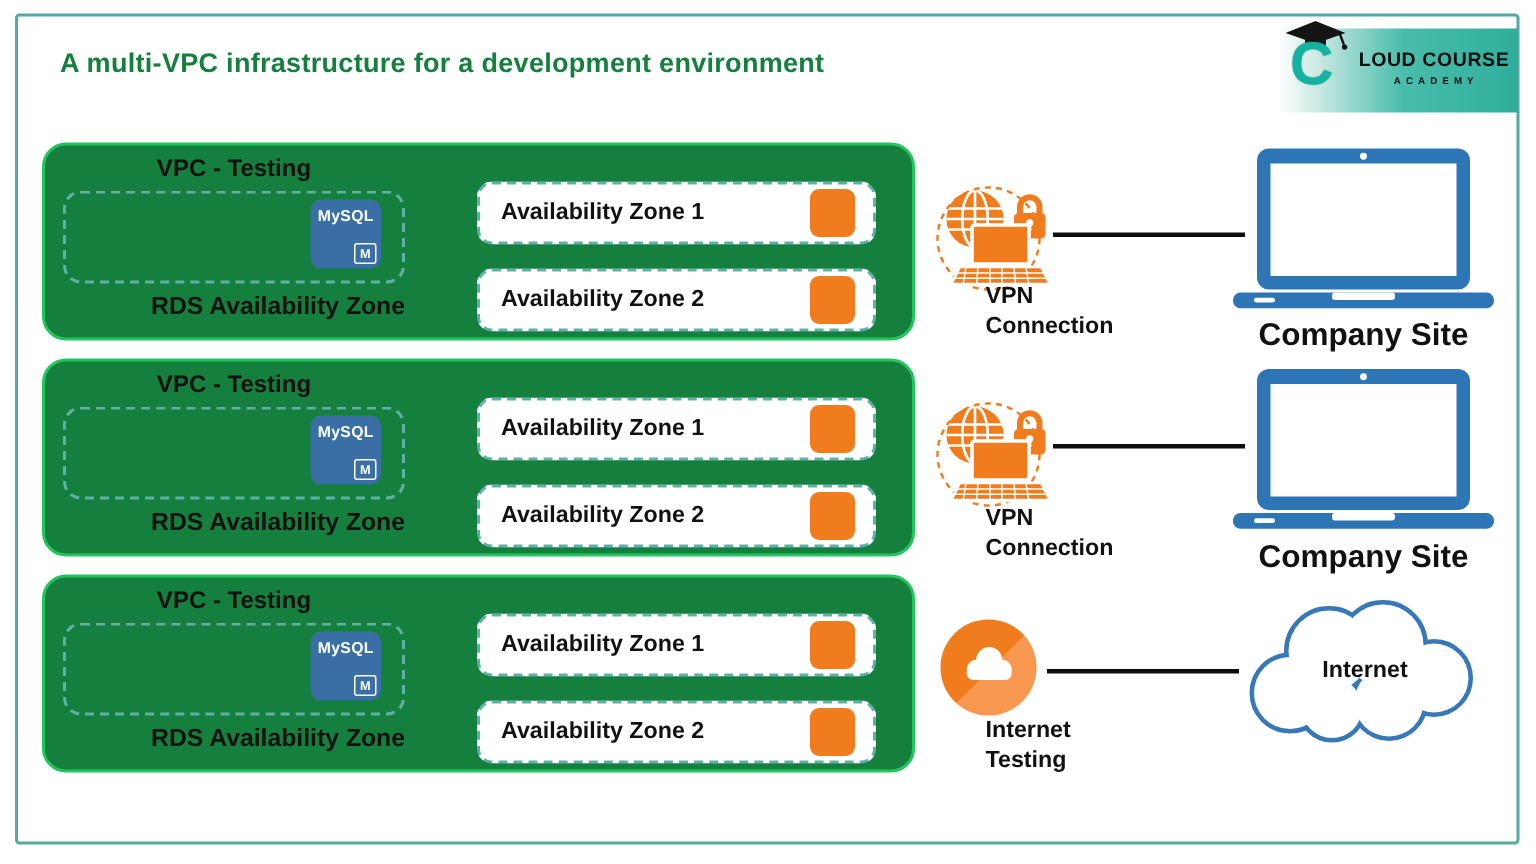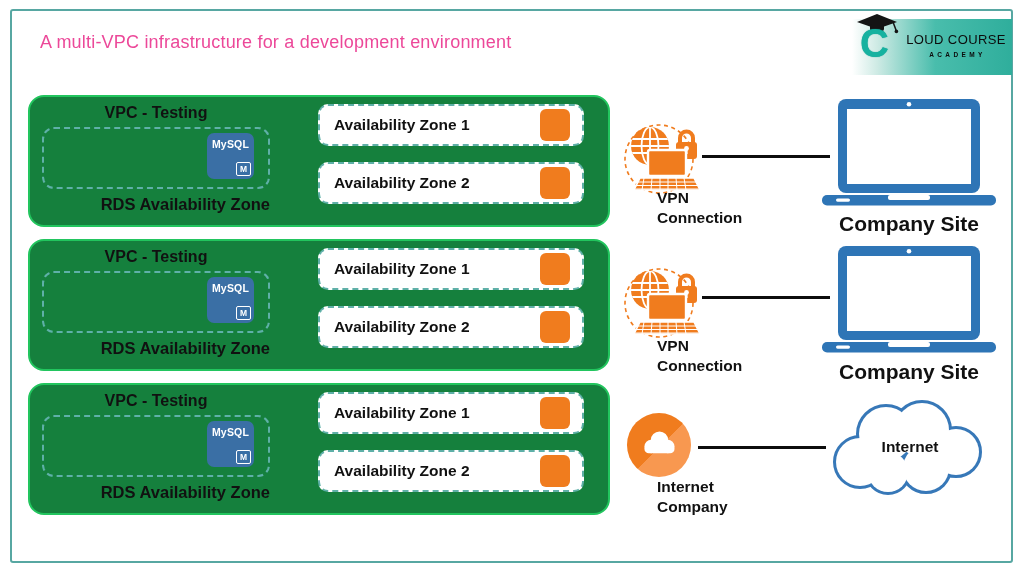--- a/index.html
+++ b/index.html
@@ -5,56 +5,56 @@
   html,body { margin:0; padding:0; background:#ffffff; }
   #canvas {
     position:relative; width:1024px; height:576px; background:#ffffff;
     font-family:"Liberation Sans", sans-serif; color:#111; overflow:hidden;
   }
   .frame {
     position:absolute; left:10px; top:9px; width:999px; height:550px;
     border:2.5px solid #57a7a2; border-radius:3px;
   }
   .page-title {
-    position:absolute; left:40px; top:32px; font-size:18px; font-weight:normal;
-    letter-spacing:0.2px; color:#ec4899; white-space:nowrap;
+    position:absolute; left:40px; top:32px; font-size:18px; font-weight:bold;
+    letter-spacing:0.2px; color:#15803d; white-space:nowrap;
   }
   
   .logo {
     position:absolute; left:852px; top:19px; width:160px; height:56px;
     background:linear-gradient(90deg,#ffffff 0%,#cdeae4 16%,#49bdac 52%,#2fae9c 100%);
   }
   .logo-cap { position:absolute; left:2px; top:-8px; width:46px; height:24px; }
   .logo-c {
     position:absolute; left:8px; top:4px; font-size:40px; font-weight:bold;
     color:#16b2a0; line-height:1; text-shadow:0 0 1px #0f9888;
   }
   .logo-text { position:absolute; left:52px; top:13px; width:104px; text-align:center; }
-  .logo-name { display:block; font-size:13px; font-weight:normal; letter-spacing:0.4px; color:#0c0c0c; white-space:nowrap; }
+  .logo-name { display:block; font-size:13px; font-weight:bold; letter-spacing:0.4px; color:#0c0c0c; white-space:nowrap; }
   .logo-sub  { display:block; font-size:6.5px; font-weight:bold; letter-spacing:3.4px; color:#0c0c0c; margin-top:4px; padding-left:3px; white-space:nowrap; }
   
   .vpc-block {
     position:absolute; left:28px; width:578px; height:128px; background:#15803d;
     border:2px solid #22c55e; border-radius:16px;
   }
   .vpc-left { position:absolute; left:12px; top:7px; width:228px; }
   .vpc-title { text-align:center; font-size:16px; font-weight:bold; white-space:nowrap; }
   .rds-box { position:relative; margin-top:5px; height:58px; border:2px dashed #5fb0a8; border-radius:12px; }
   .mysql-icon {
     position:absolute; right:14px; top:4px; width:47px; height:46px;
     background:#3a6fa5; border-radius:7px; color:#fff;
   }
   .mysql-label { display:block; text-align:center; font-size:10.5px; font-weight:bold; margin-top:5px; letter-spacing:0.2px; }
   .mysql-badge {
     position:absolute; right:3px; bottom:3px; width:13px; height:12px;
     border:1.5px solid #fff; border-radius:2px; background:#3a6fa5;
     font-size:8.5px; font-weight:bold; text-align:center; line-height:12px;
   }
   .rds-label { margin-top:6px; text-align:right; font-size:16.5px; font-weight:bold; white-space:nowrap; }
-  .vpc-right { position:absolute; left:288px; top:7px; width:266px; }
+  .vpc-right { position:absolute; left:288px; top:24px; width:266px; }
   .az-box {
     display:flex; align-items:center; height:38px; margin-bottom:16px;
     border:2px dashed #5fb0a8; border-radius:10px; padding:0 12px 0 14px; background:#fff;
   }
   .az-label { font-size:15.5px; font-weight:bold; white-space:nowrap; }
   .az-square { margin-left:auto; width:30px; height:32px; background:#f07c1e; border-radius:6px; }
   
   .conn-icon  { position:absolute; left:622px; width:84px; height:78px; }
   .ig-icon    { position:absolute; left:626px; top:412px; width:66px; height:66px; }
   .conn-label { position:absolute; left:628px; font-size:15.5px; font-weight:bold; line-height:1.28;margin-left:29px; }
@@ -271,21 +271,21 @@
       </linearGradient>
     </defs>
     <circle cx="34" cy="34" r="33" fill="url(#igGrad)"></circle>
     <circle cx="26" cy="35.5" r="7" fill="#ffffff"></circle>
     <circle cx="34.5" cy="29" r="9" fill="#ffffff"></circle>
     <circle cx="43" cy="35.5" r="7" fill="#ffffff"></circle>
     <rect x="19" y="33.5" width="31" height="9" rx="4.5" fill="#ffffff"></rect>
   </svg>
   <div class="conn-label" style="top:477px">
     <span>Internet</span><br>
-    <span>Company</span>
+    <span>Testing</span>
   </div>
   <div class="h-line" style="left:698px; top:446px; width:128px;"></div>
   <svg class="cloud-svg" viewBox="0 0 180 104">
     <g stroke="#3778b8" stroke-width="6" fill="none">
       <circle cx="40" cy="68" r="24"></circle>
         <circle cx="66" cy="40" r="27"></circle>
         <circle cx="102" cy="36" r="27"></circle>
       <circle cx="136" cy="58" r="23"></circle>
         <circle cx="106" cy="74" r="23"></circle>
         <circle cx="68" cy="78" r="20"></circle>

